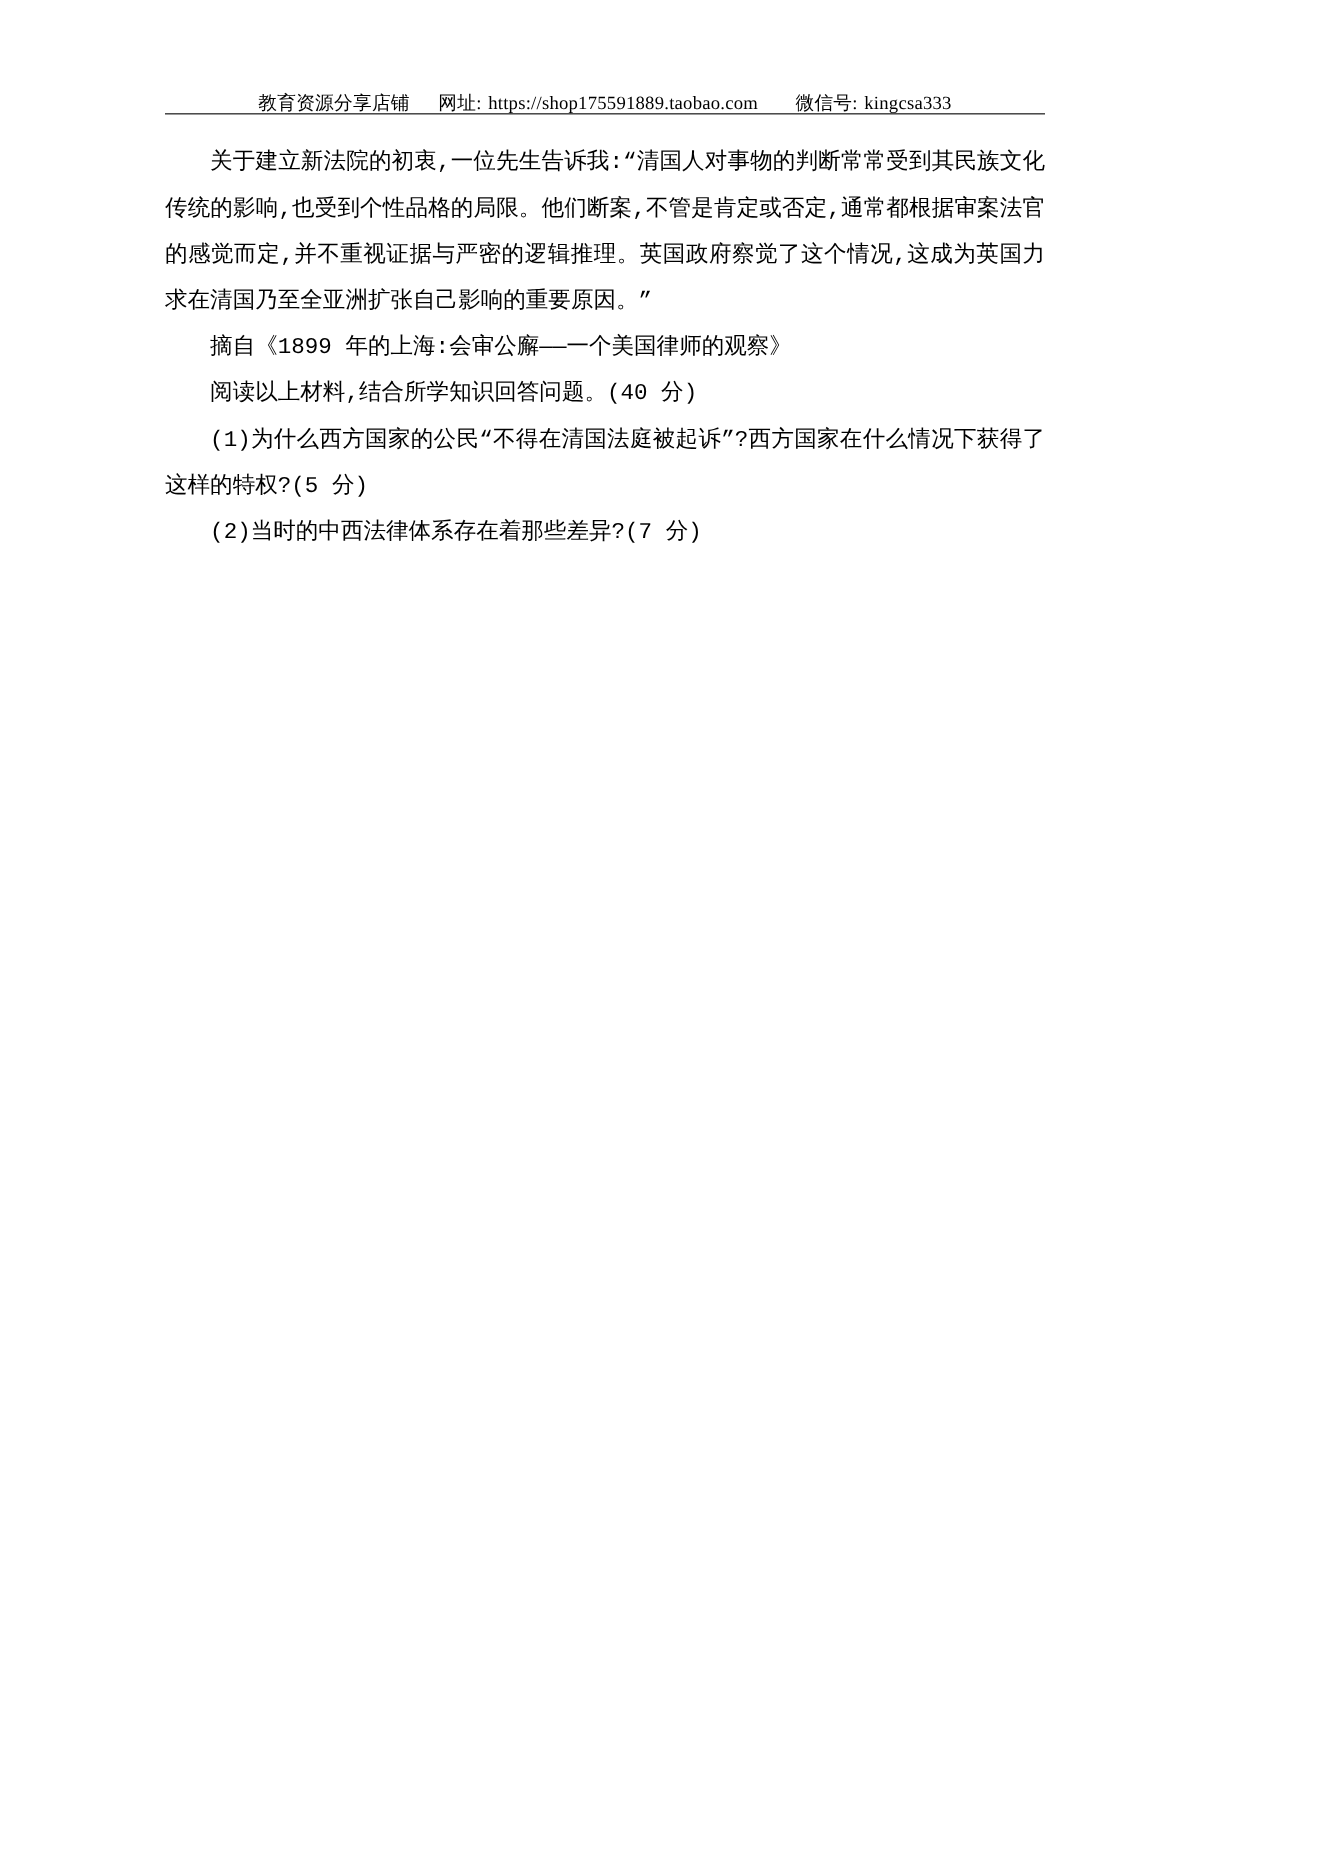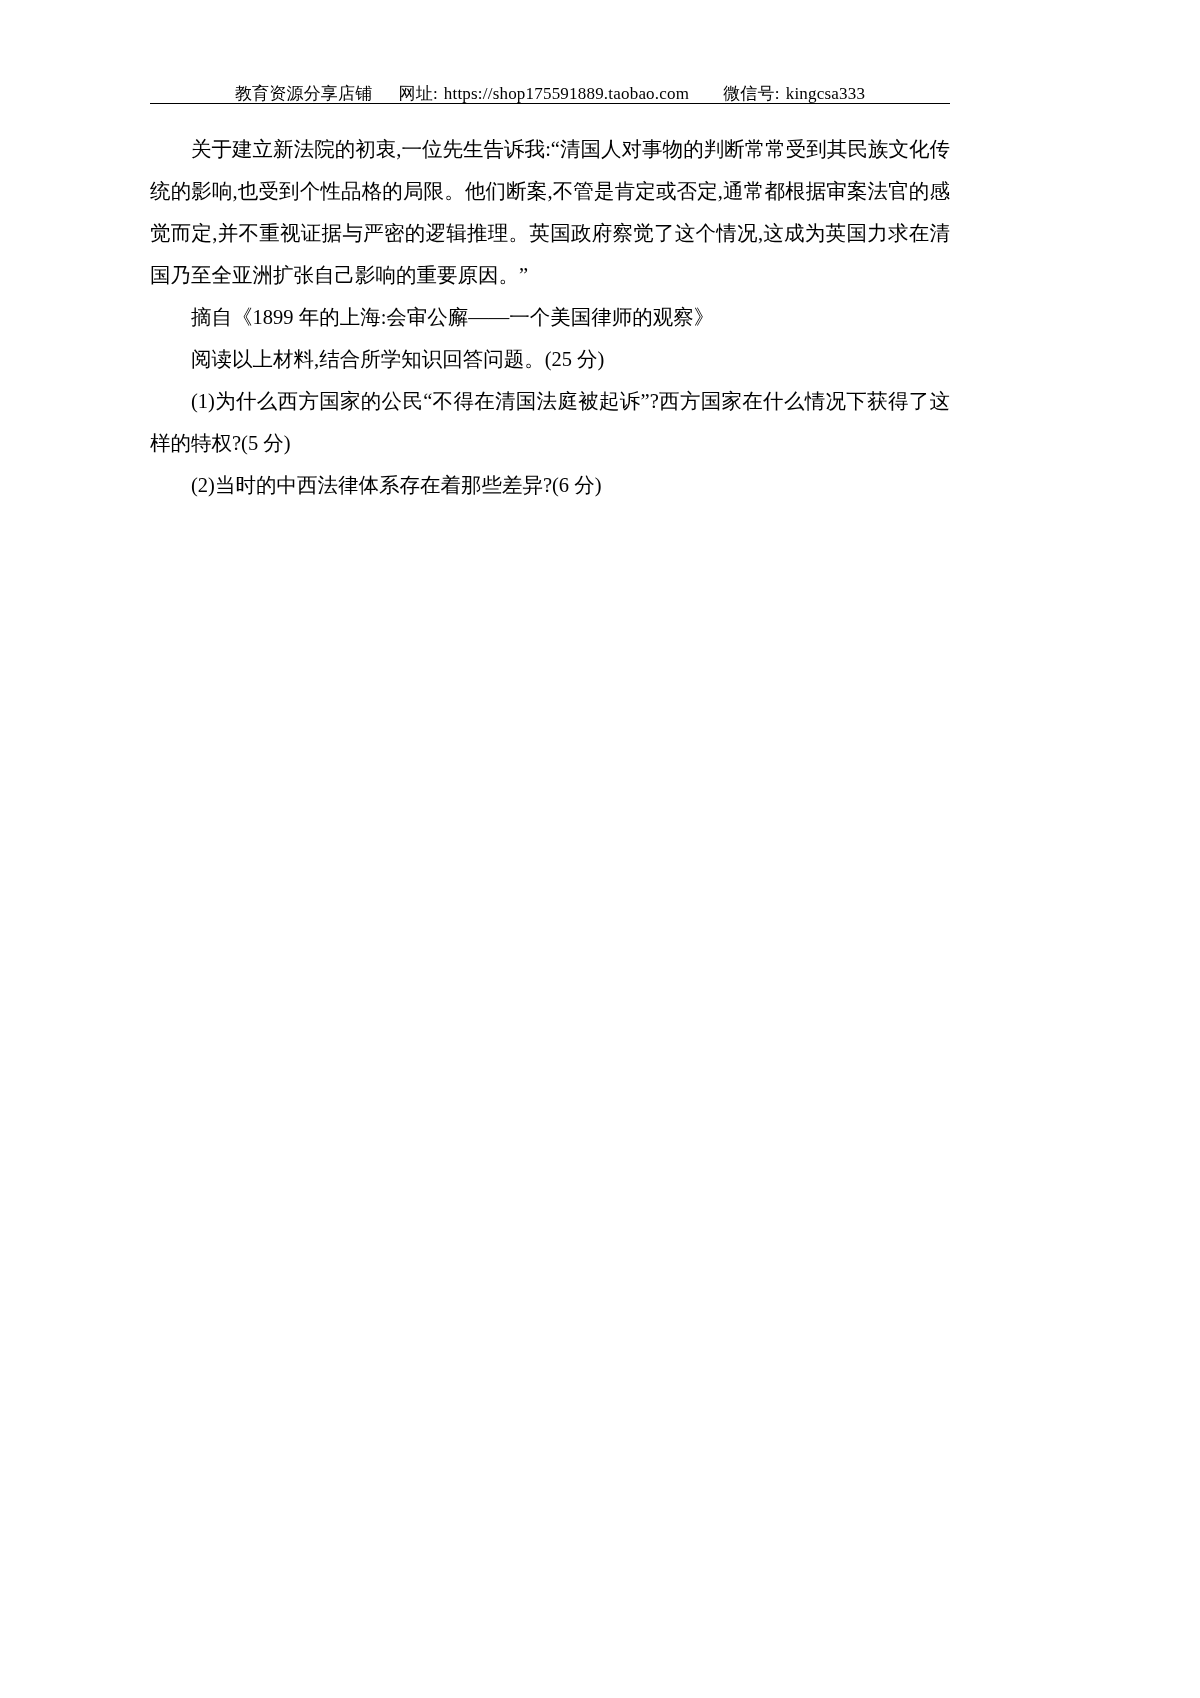--- a/index.html
+++ b/index.html
@@ -49,20 +49,21 @@
   }
   .body-text {
     position: absolute;
     left: 150px;
     top: 128px;
     width: 800px;
     font-size: 20.5px;
     line-height: 42px;
     text-align: justify;
     text-justify: inter-ideograph;
+    font-family: Liberation Mono, monospace;
   }
   p {
     margin: 0;
     text-indent: 2em;
   }
   .latin {
     font-family: "Liberation Serif", "DejaVu Serif", serif;
   }
 </style>
 </head>
@@ -72,18 +73,18 @@
 
   <div class="header">
     <span class="seg">教育资源分享店铺</span><span class="seg gap-l">网址:</span><span class="seg latin" style="margin-left:6px">https://shop175591889.taobao.com</span><span class="seg gap-m">微信号:</span><span class="seg latin" style="margin-left:6px">kingcsa333</span>
   </div>
 
   <div class="header-rule"></div>
 
   <div class="body-text">
     <p>关于建立新法院的初衷,一位先生告诉我:“清国人对事物的判断常常受到其民族文化传统的影响,也受到个性品格的局限。他们断案,不管是肯定或否定,通常都根据审案法官的感觉而定,并不重视证据与严密的逻辑推理。英国政府察觉了这个情况,这成为英国力求在清国乃至全亚洲扩张自己影响的重要原因。”</p>
     <p>摘自《1899 年的上海:会审公廨——一个美国律师的观察》</p>
-    <p>阅读以上材料,结合所学知识回答问题。(25 分)</p>
+    <p>阅读以上材料,结合所学知识回答问题。(40 分)</p>
     <p>(1)为什么西方国家的公民“不得在清国法庭被起诉”?西方国家在什么情况下获得了这样的特权?(5 分)</p>
-    <p>(2)当时的中西法律体系存在着那些差异?(6 分)</p>
+    <p>(2)当时的中西法律体系存在着那些差异?(7 分)</p>
   </div>
 
 </div>
 
 </body></html>

